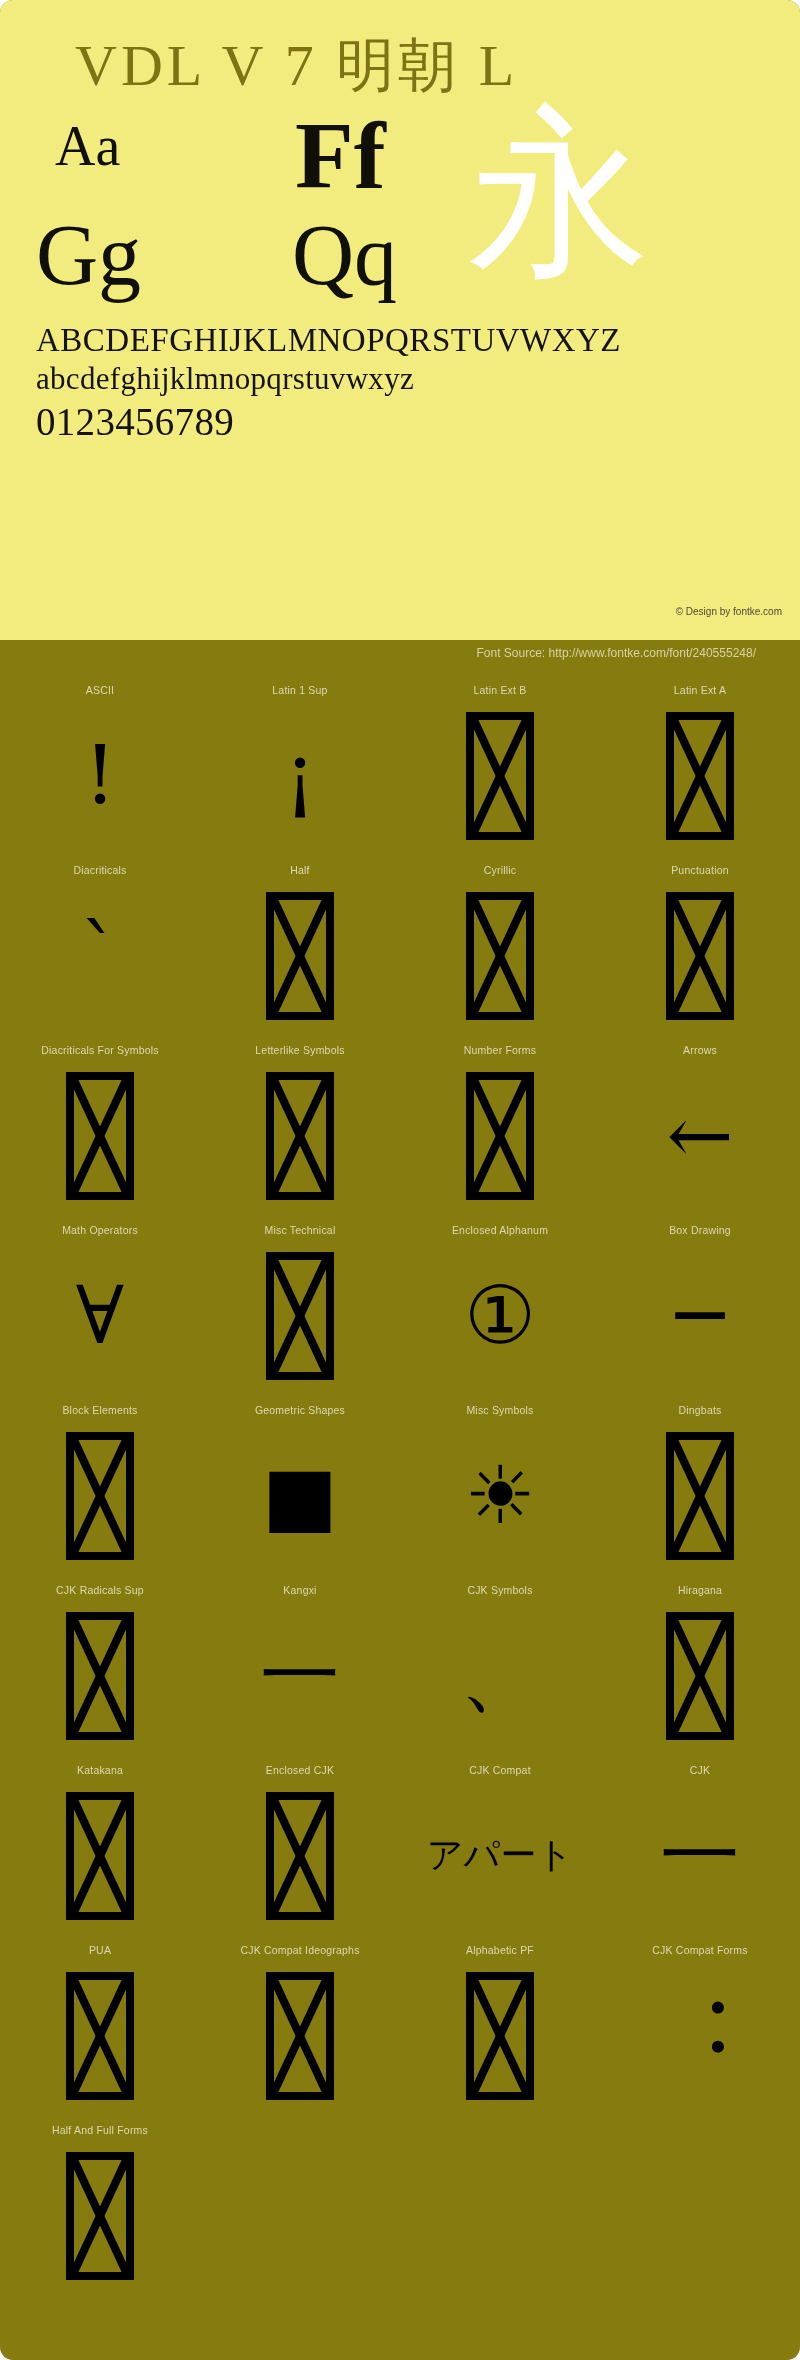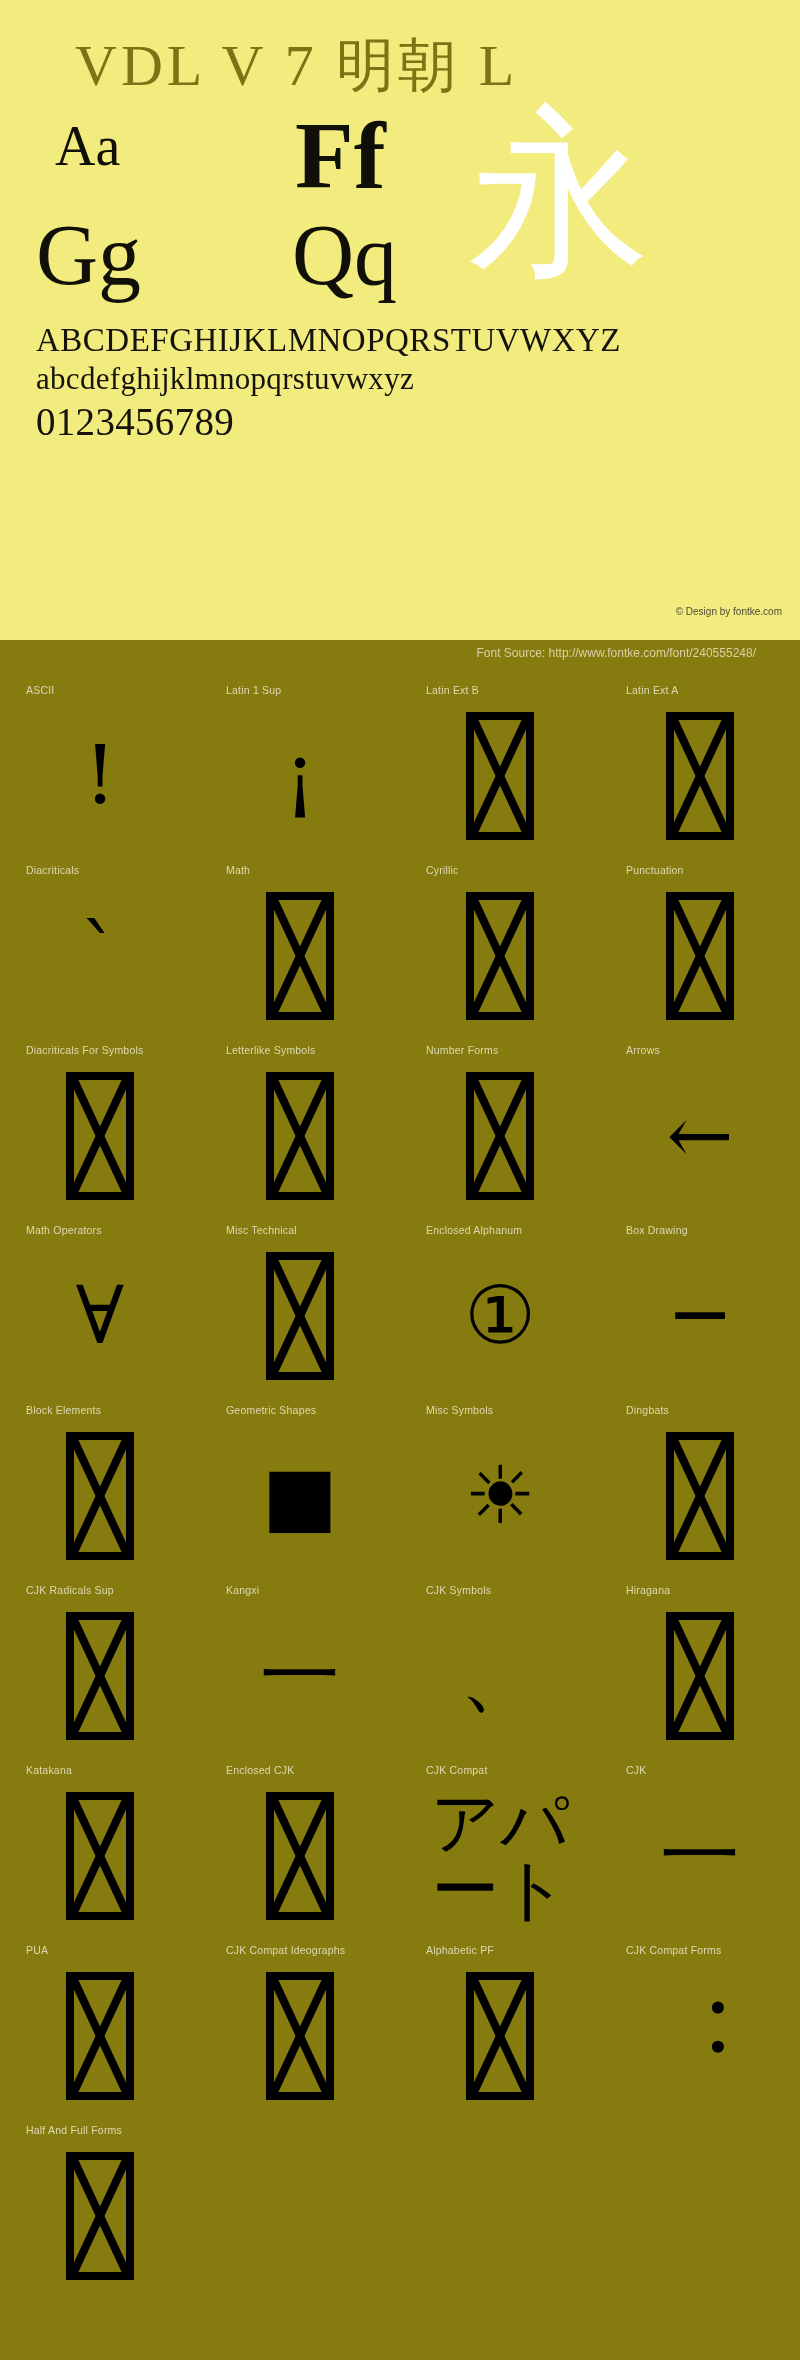--- a/index.html
+++ b/index.html
@@ -9,20 +9,21 @@
   }
   body {
     font-family: "Liberation Sans", sans-serif;
   }
   .page {
     position: relative;
     width: 800px;
     height: 2360px;
     overflow: hidden;
     background: #867b0f;
+    border-radius: 13px;
   }
 
   
   .specimen {
     position: absolute;
     left: 0; top: 0;
     width: 800px;
     height: 640px;
     background: #f2ec7f;
     overflow: hidden;
@@ -129,46 +130,45 @@
     width: 200px;
     height: 180px;
     position: relative;
     box-sizing: border-box;
   }
   .block-label {
     position: absolute;
     top: 12px;
     left: 0;
     width: 100%;
+    text-align: center;
     font-size: 10.5px;
     color: #ded9b3;
     letter-spacing: 0.2px;
     white-space: nowrap;
-    padding-left: 26px;
   }
   .block-sample {
     position: absolute;
     top: 34px;
     left: 0;
     width: 100%;
     height: 140px;
     display: flex;
     align-items: center;
     justify-content: center;
     color: #000000;
     font-family: "DejaVu Serif", "Liberation Serif", serif;
     font-size: 80px;
     line-height: 1;
     overflow: hidden;
   }
   .block-sample.katakana {
-    font-size: 68px;
+    font-size: 36px;
     line-height: 0.98;
-    flex-direction: column;
-    font-family: Liberation Sans, sans-serif;
+    font-family: Liberation Serif, serif;
   }
   
   .tofu {
     width: 68px;
     height: 128px;
     position: relative;
   }
   .tofu svg { display: block; }
 </style>
 </head>
@@ -235,21 +235,21 @@
             </span>
           </div>
         </div>
       </div>
       <div class="block-row">
         <div class="block-cell">
           <div class="block-label">Diacriticals</div>
           <div class="block-sample">ˋ</div>
         </div>
         <div class="block-cell">
-          <div class="block-label">Math</div>
+          <div class="block-label">Half</div>
           <div class="block-sample">
             <span class="tofu">
               <svg width="68" height="128" viewBox="0 0 68 128" aria-hidden="true">
                 <rect x="4" y="4" width="60" height="120" fill="none" stroke="#000" stroke-width="8"></rect>
                 <line x1="8" y1="8" x2="60" y2="120" stroke="#000" stroke-width="8"></line>
                 <line x1="60" y1="8" x2="8" y2="120" stroke="#000" stroke-width="8"></line>
               </svg>
             </span>
           </div>
         </div>

